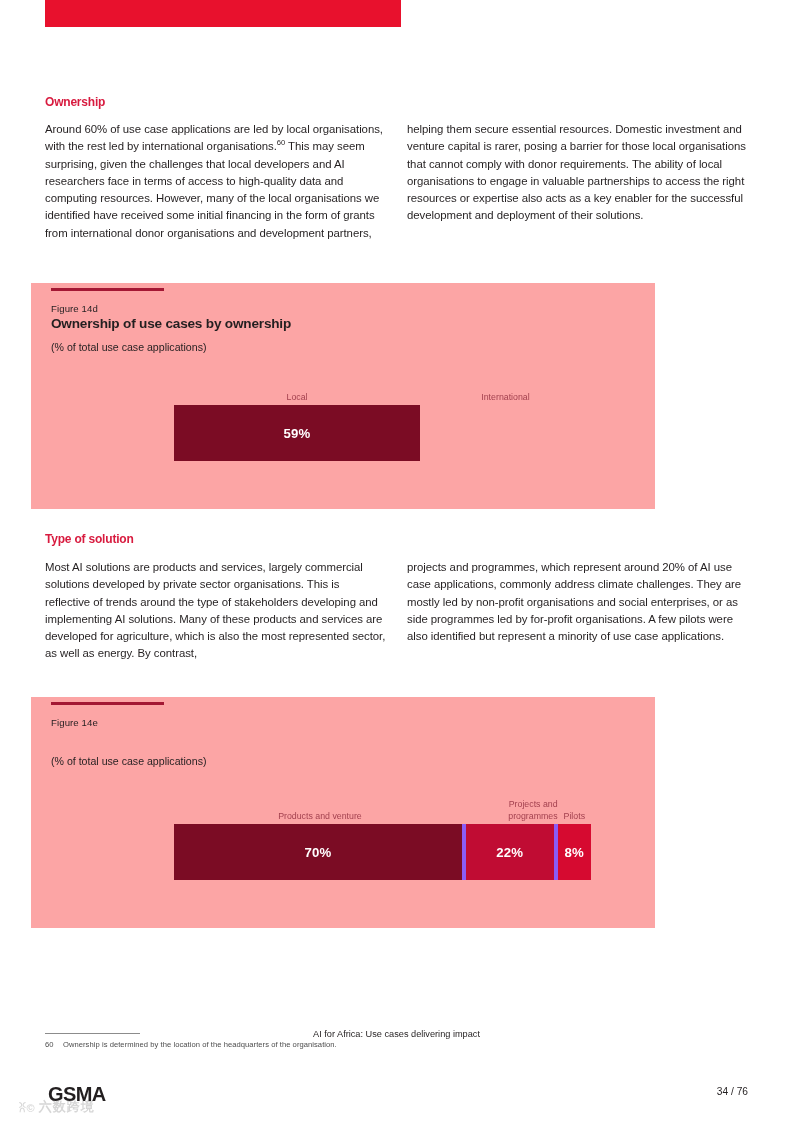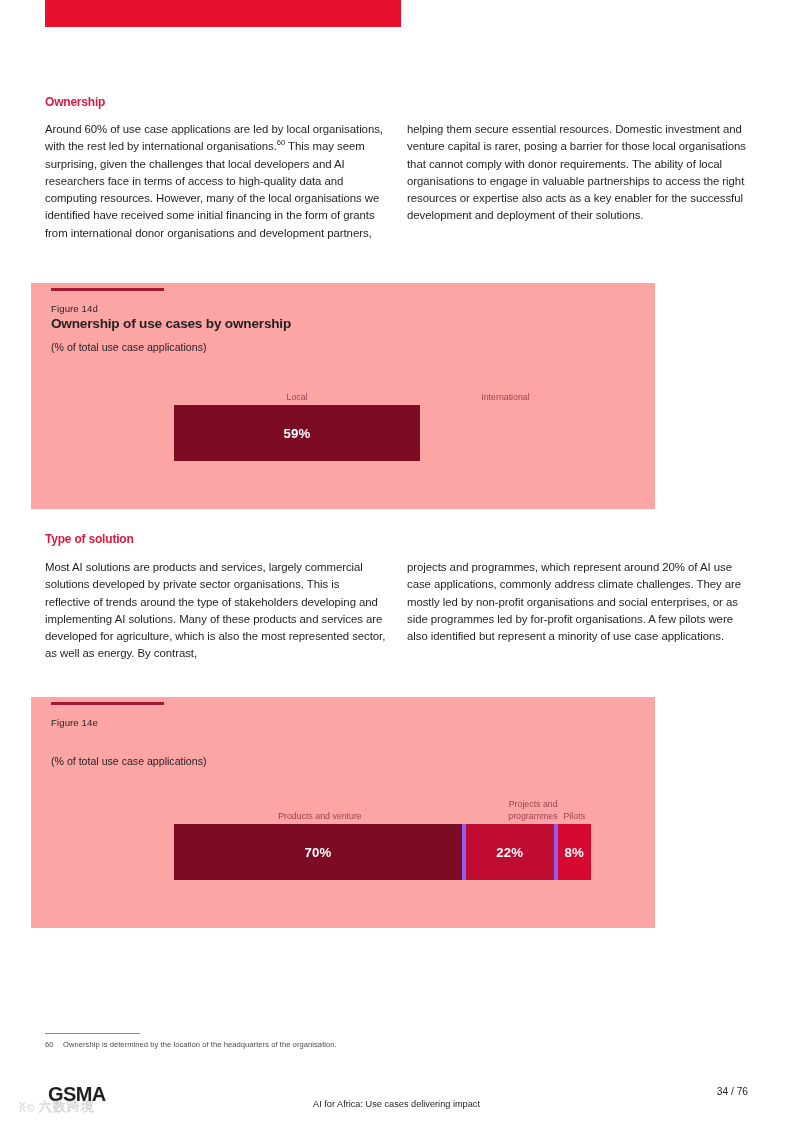--- a/index.html
+++ b/index.html
@@ -155,21 +155,21 @@
     left: 48px;
     top: 1083px;
     font-size: 20px;
     font-weight: bold;
     letter-spacing: -0.6px;
     color: #231f20;
   }
   .footer-title {
     position: absolute;
     left: 0;
-    top: 1099px;
+    top: 1029px;
     width: 793px;
     text-align: center;
     font-size: 9.2px;
     color: #231f20;
   }
   .footer-page {
     position: absolute;
     right: 45px;
     top: 1086px;
     font-size: 10.2px;

